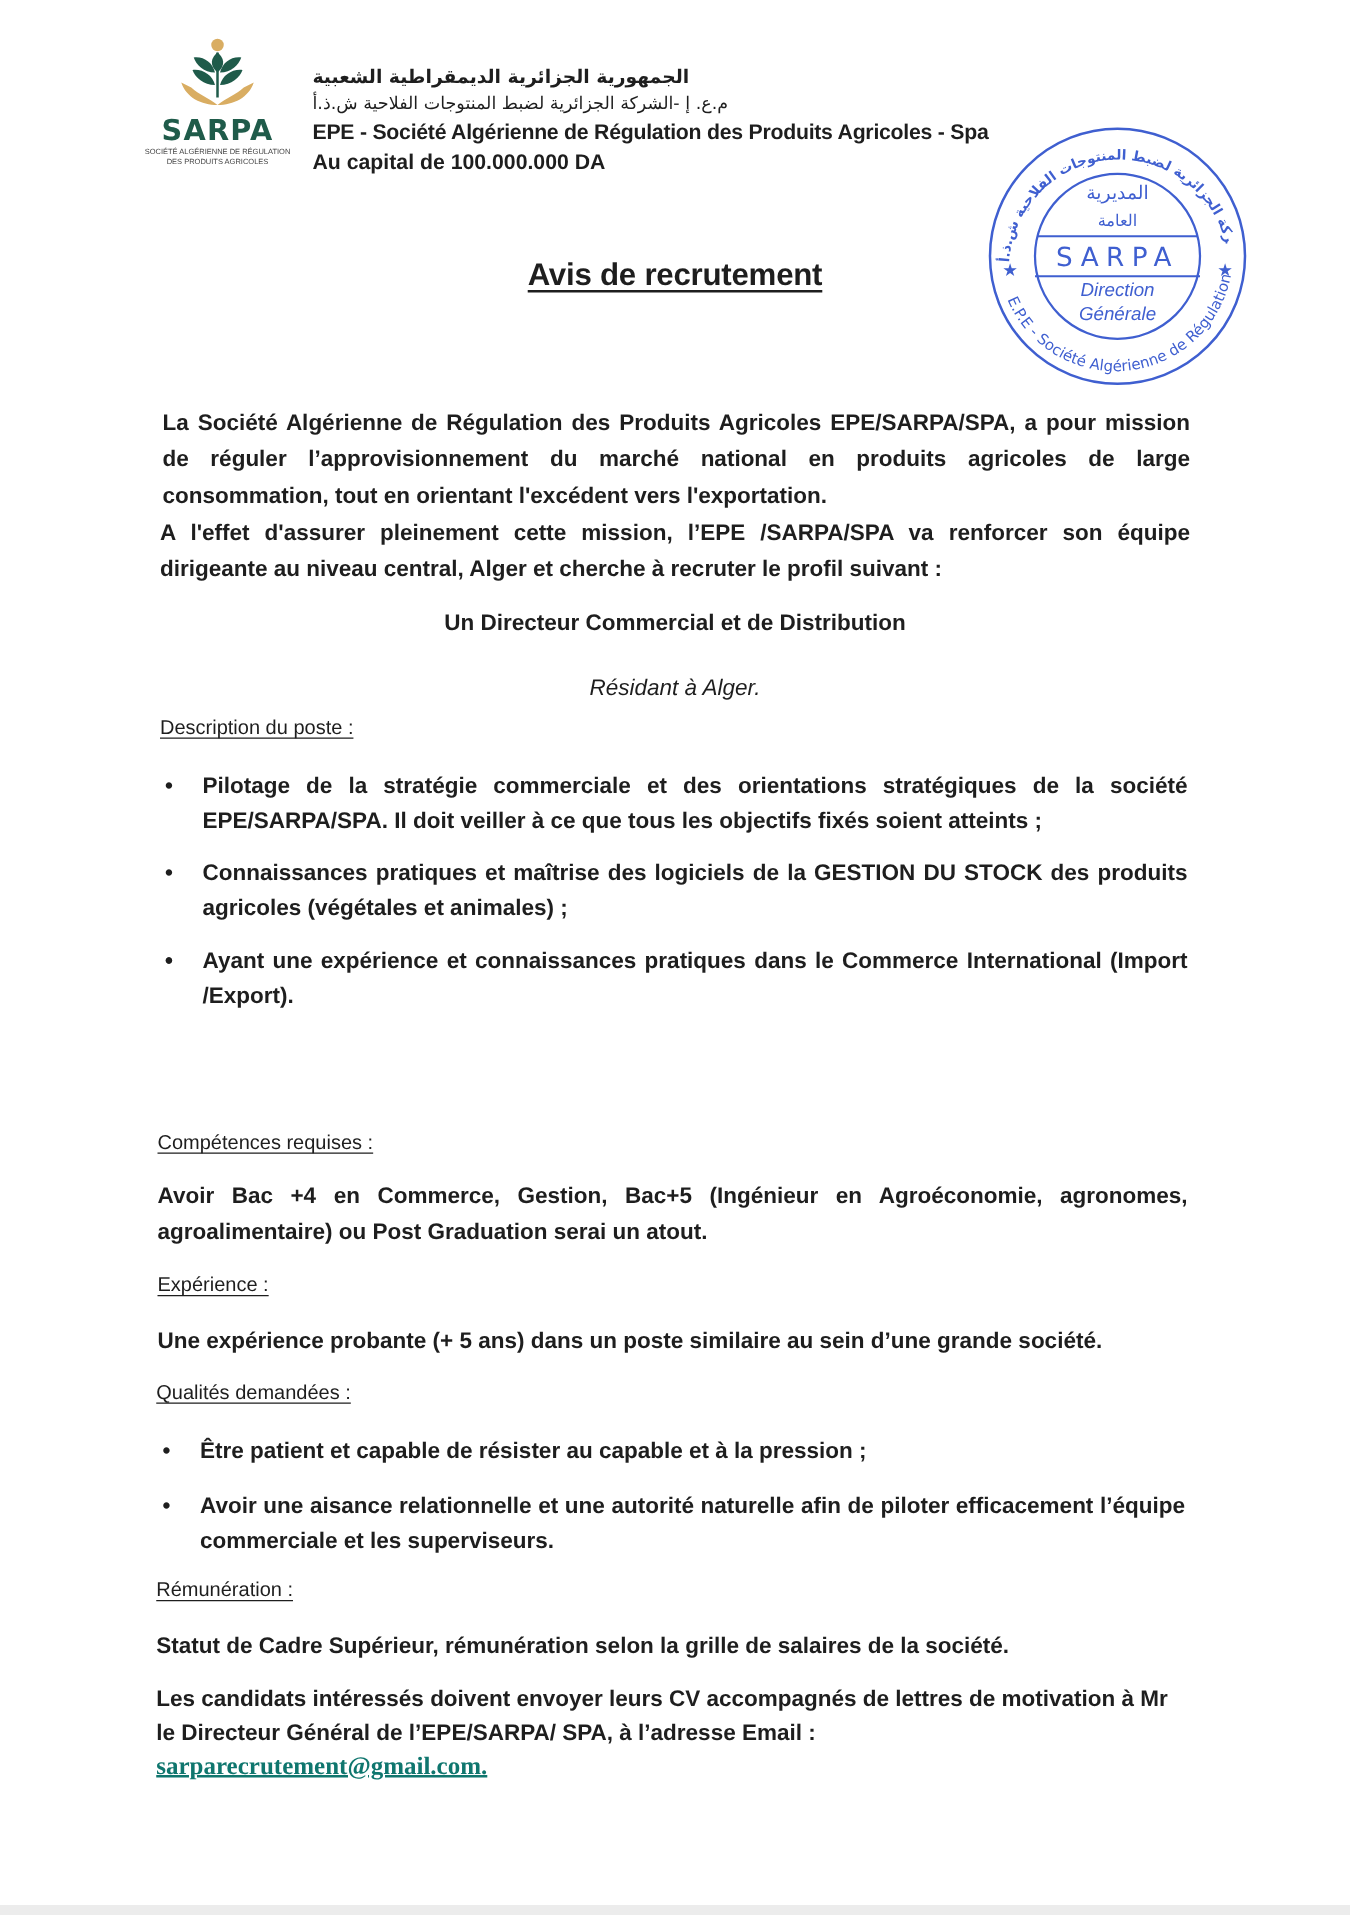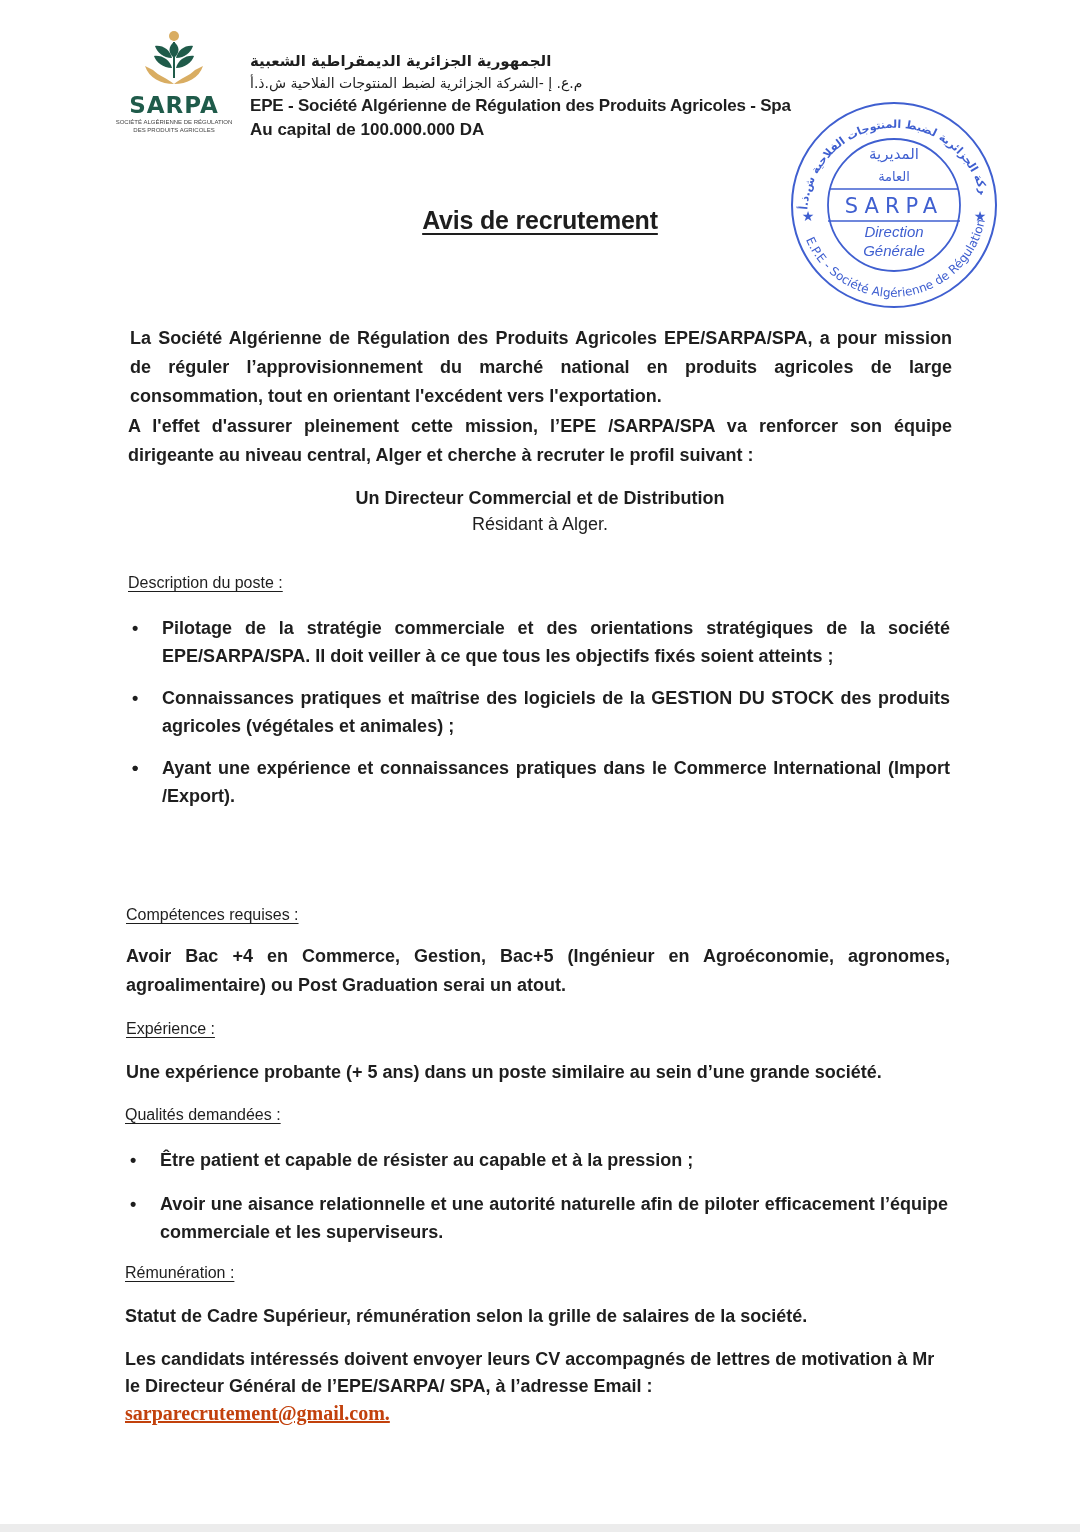--- a/index.html
+++ b/index.html
@@ -36,28 +36,28 @@
   .title span {
     font-weight: bold; font-size: 25px; text-decoration: underline; text-underline-offset: 4px; letter-spacing: -0.2px;
   }
 
   .body { position: absolute; left: 128px; width: 824px; top: 308px; font-size: 18px; line-height: 29px; }
   .para { text-align: justify; font-weight: bold; margin: 0; }
   .p1 { position: absolute; top: 0; left: 2px; width: 822px; margin-top: 16px; }
   .p2 { position: absolute; top: 104px; left: 0; width: 824px; }
   .centered { position: absolute; left: 0; width: 824px; text-align: center; font-size: 18px; }
   .job { top: 176px; font-weight: bold; }
-  .loc { top: 202px; font-weight: normal; }
+  .loc { top: 228px; font-weight: normal; font-style: italic; }
   .section-title {
     position: absolute; font-weight: normal; font-size: 16px; text-decoration: underline; text-underline-offset: 3px;
   }
   ul.bullets { list-style: none; margin: 0; padding: 0; position: absolute; }
   ul.bullets li { position: relative; padding-left: 64px; text-align: justify; font-weight: bold; font-size: 18px; line-height: 28px; }
   ul.bullets li .dot { position: absolute; left: 34px; top: 0; font-size: 18px; }
-  .email { color: #c2410c; text-decoration: underline; font-family: "Liberation Serif", serif; font-weight: bold; font-size: 20px; }
+  .email { color: #0f766e; text-decoration: underline; font-family: "Liberation Serif", serif; font-weight: bold; font-size: 20px; }
   .bottom-strip { position: absolute; left: 0; top: 1524px; width: 1080px; height: 8px; background: #ececec; }
 </style>
 </head>
 <body>
 
 <div class="page">
 
   <div class="logo">
     <svg width="70" height="62" viewBox="0 0 70 62">
       <circle cx="35" cy="8" r="5" fill="#d9ad62"></circle>

